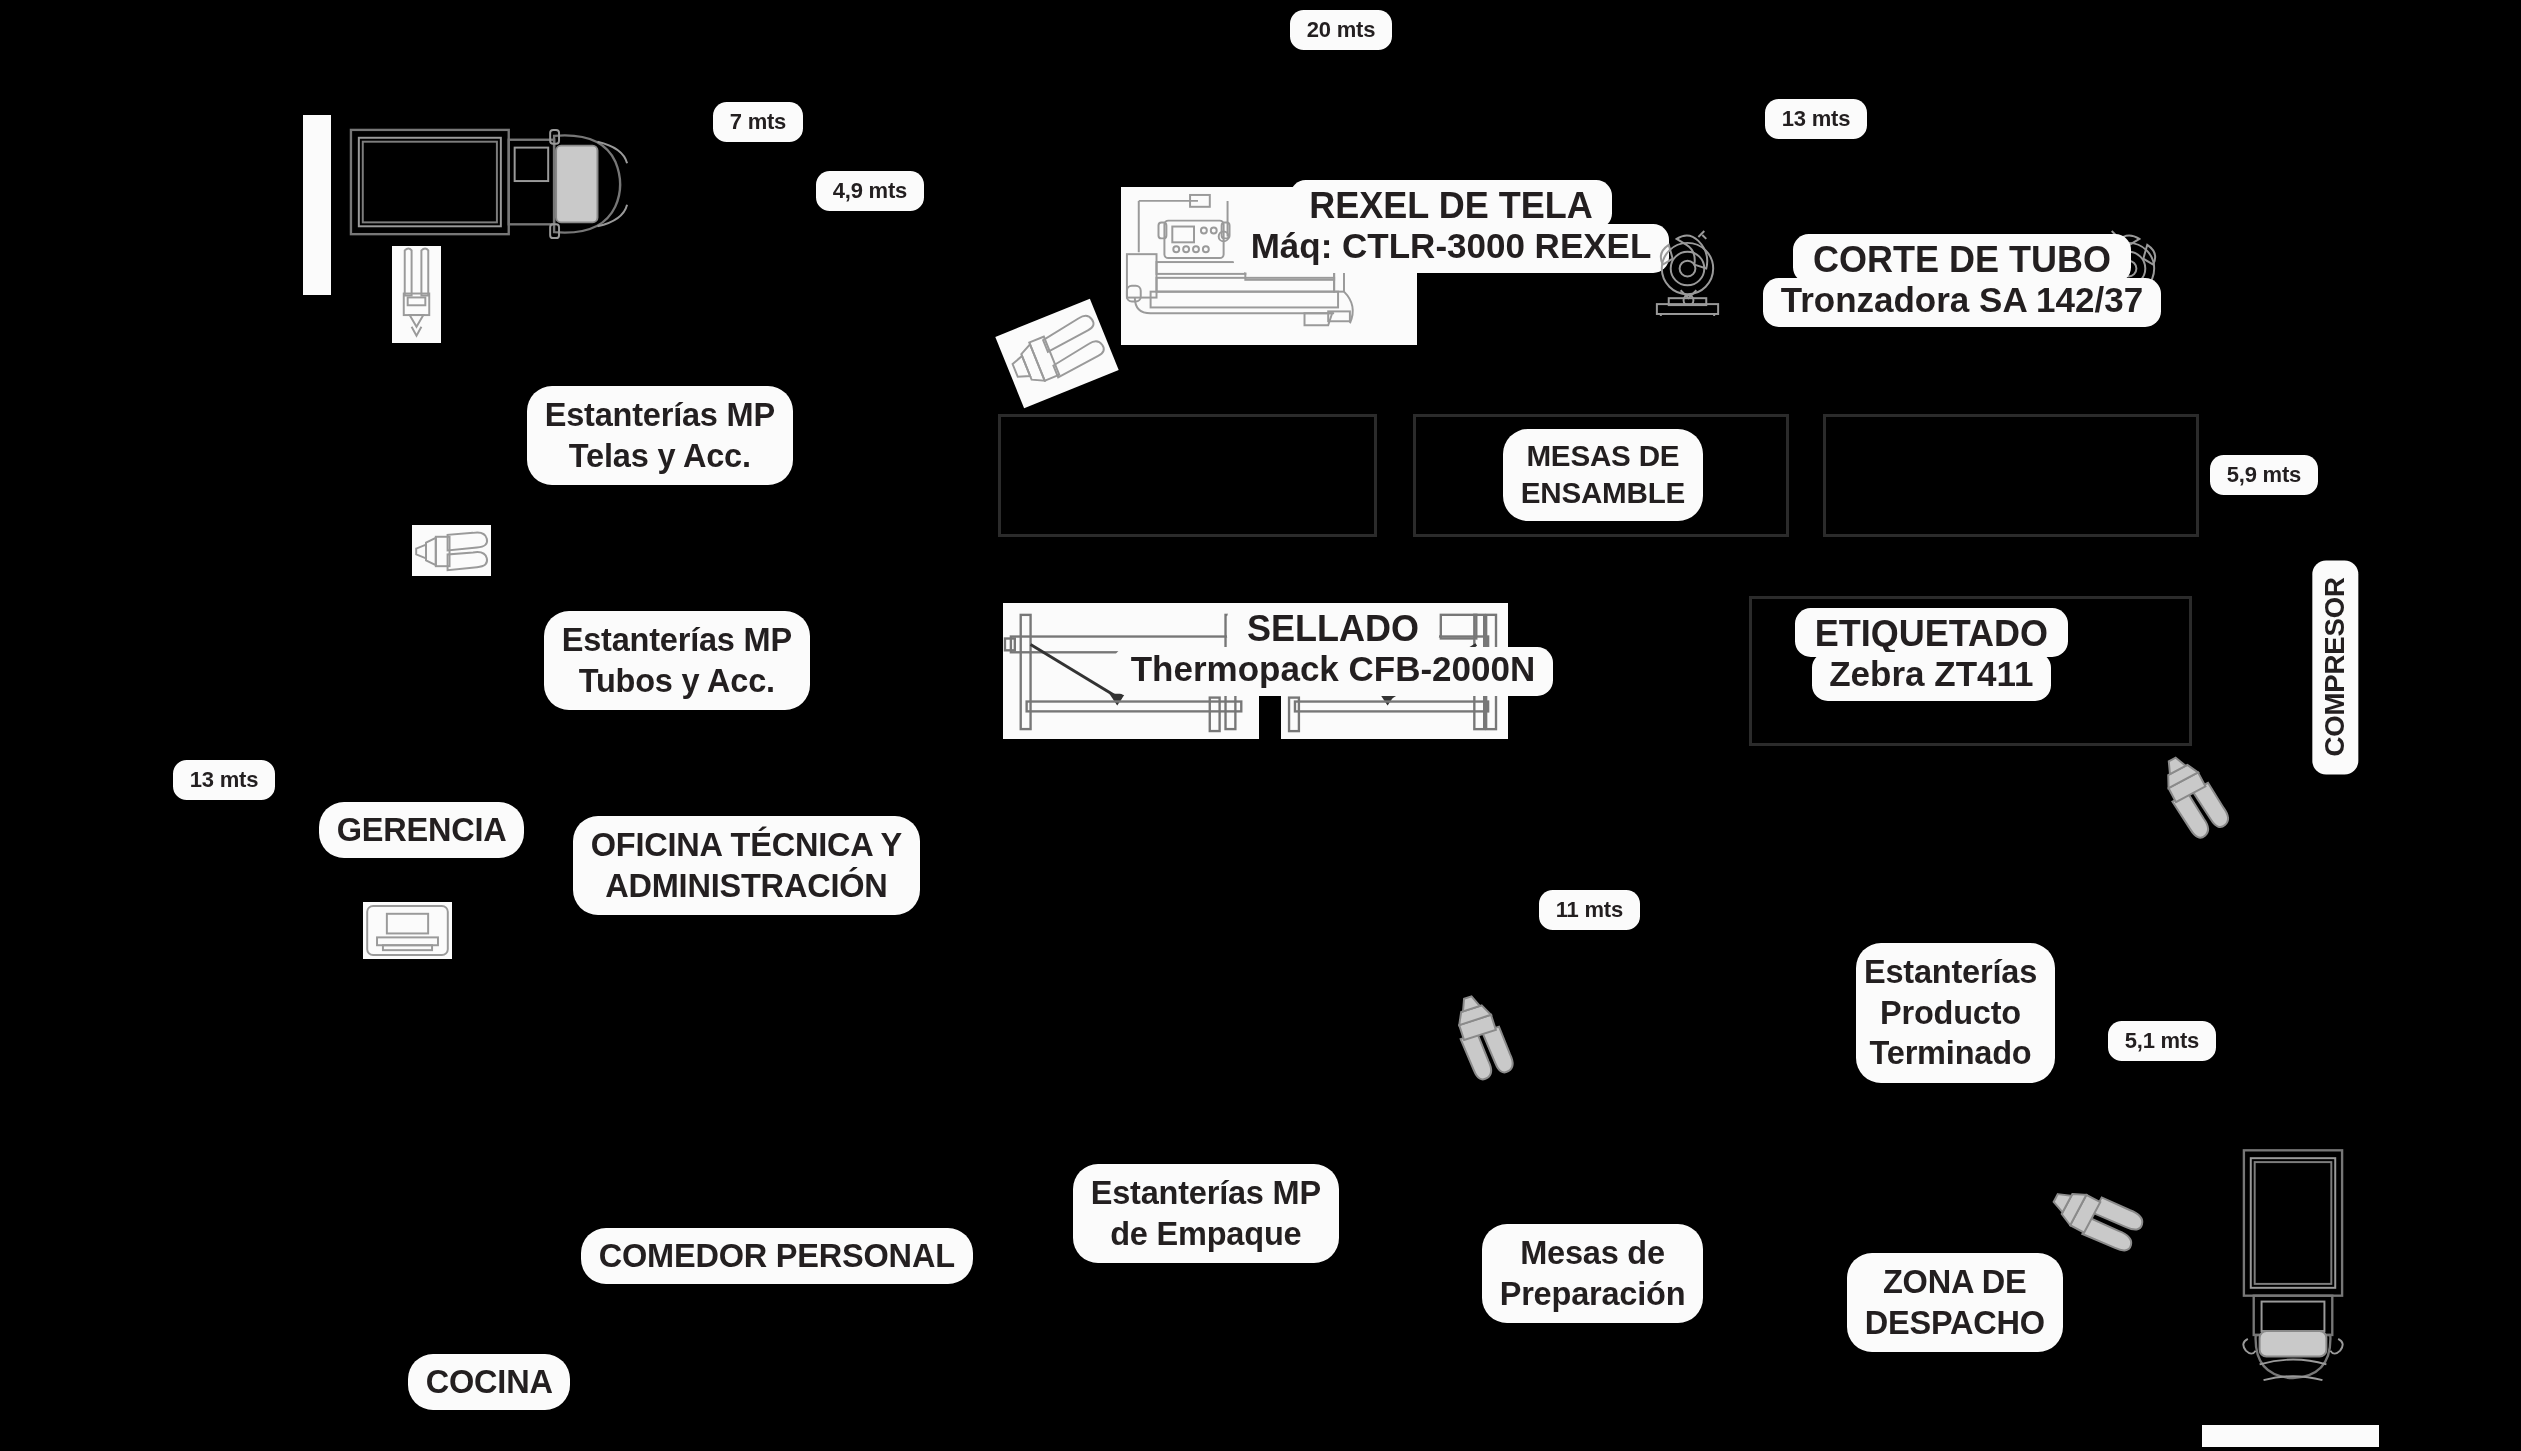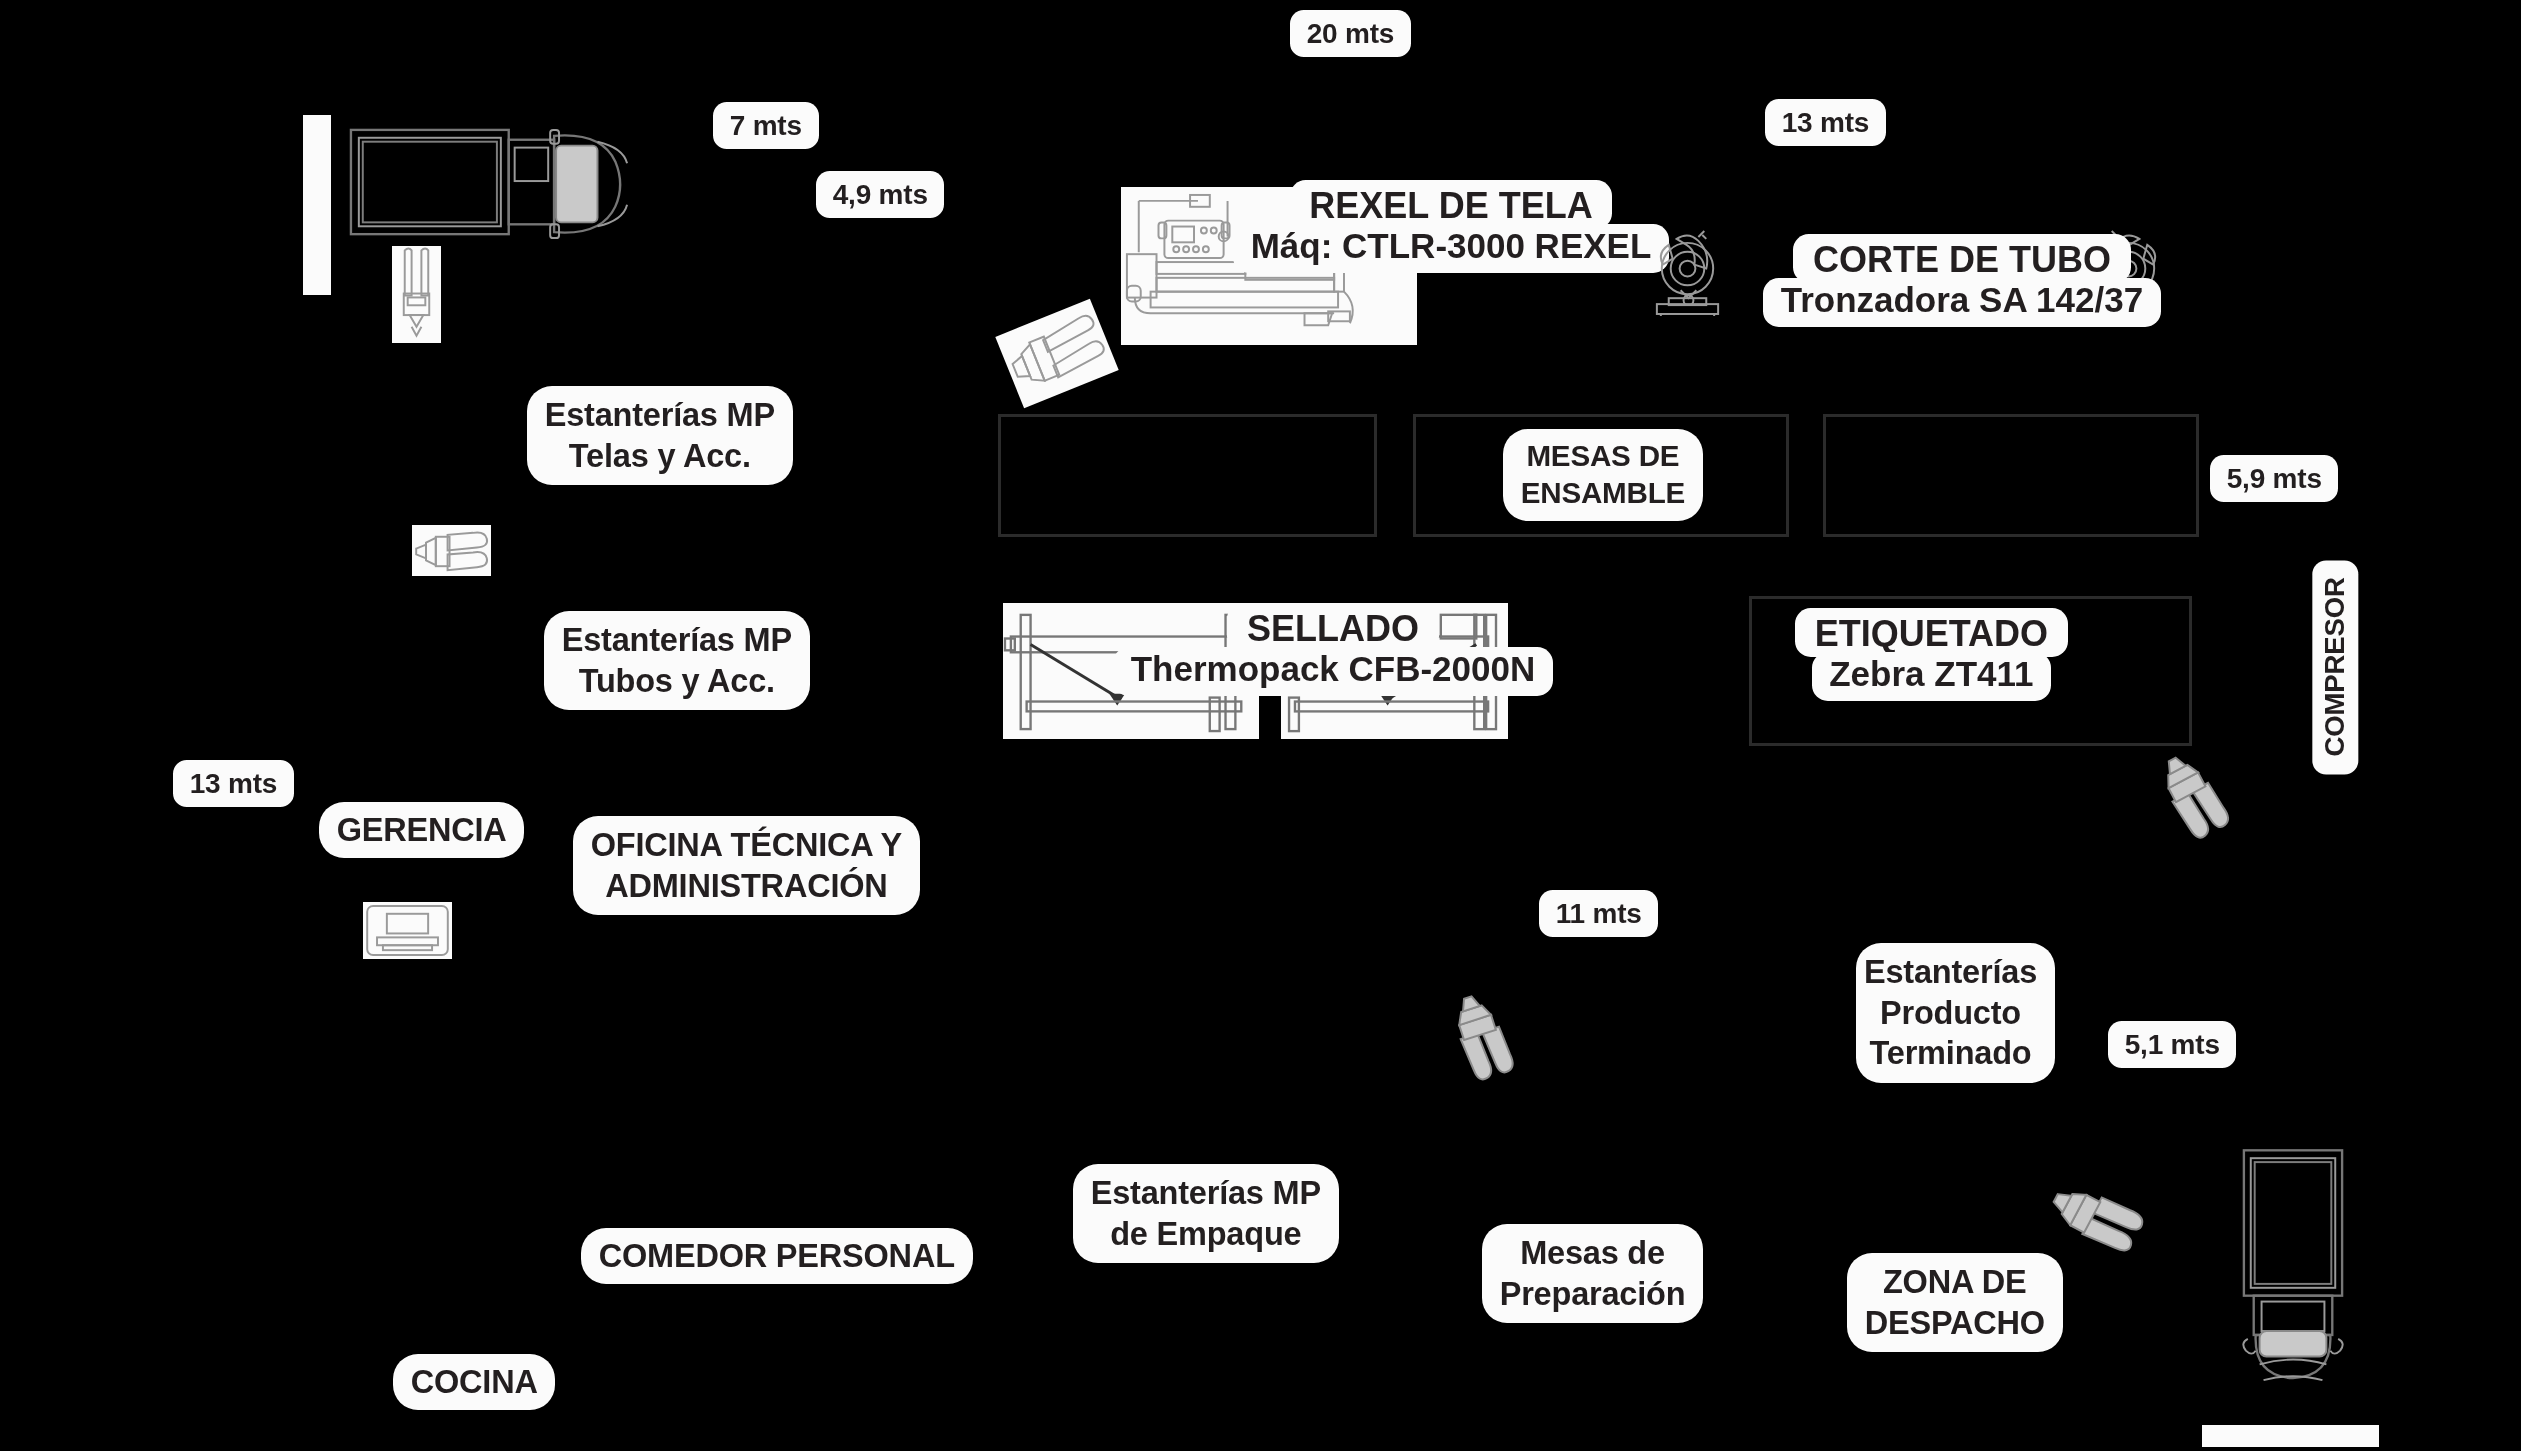--- a/index.html
+++ b/index.html
@@ -14,21 +14,21 @@
     color:#231f20;
     border-radius:25px;
     font-weight:bold;
     text-align:center;
     line-height:1.18;
     padding:8.9px 17.7px;
     white-space:pre-line;
     box-sizing:border-box;
     letter-spacing:-0.2px;
   }
-  .lbl.mts{font-size:28px;border-radius:13.8px;padding:6.9px 16.7px;}
+  .lbl.mts{font-size:22px;border-radius:13.8px;padding:6.9px 16.7px;}
   .lbl.big{font-size:32.5px;}
   .lbl.mid{font-size:29.6px;}
   .lbl.vert{
     writing-mode:vertical-rl;
     transform:rotate(180deg);
     padding:17.7px 6.9px;
     font-size:27.6px;
     border-radius:13.8px;
   }
   .lbl.two{line-height:1.25;}
@@ -238,21 +238,21 @@
     <svg viewBox="0 0 90 58">
       <rect x="4" y="4" width="82" height="50" rx="6" class="line"></rect>
       <rect x="24" y="12" width="42" height="20" class="line"></rect>
       <rect x="14" y="36" width="62" height="8" class="line"></rect>
       <rect x="20" y="44" width="50" height="5" class="line"></rect>
     </svg>
   </div>
   <div class="lbl big two" style="left:573px;top:816px;">OFICINA TÉCNICA Y
 ADMINISTRACIÓN</div>
   <div class="lbl big" style="left:581px;top:1228px;">COMEDOR PERSONAL</div>
-  <div class="lbl big" style="left:393px;top:1354px;text-align:center;">COCINA</div>
+  <div class="lbl big" style="left:408px;top:1354px;text-align:center;">COCINA</div>
 
   <div class="lbl big two" style="left:1073px;top:1164px;">Estanterías MP
 de Empaque</div>
   <div class="lbl big two" style="left:1482px;top:1224px;">Mesas de
 Preparación</div>
   <div class="lbl big two" style="left:1856px;top:943px;padding-left:8px;">Estanterías
 Producto
 Terminado</div>
   <div class="lbl big two" style="left:1847px;top:1253px;">ZONA DE
 DESPACHO</div>

